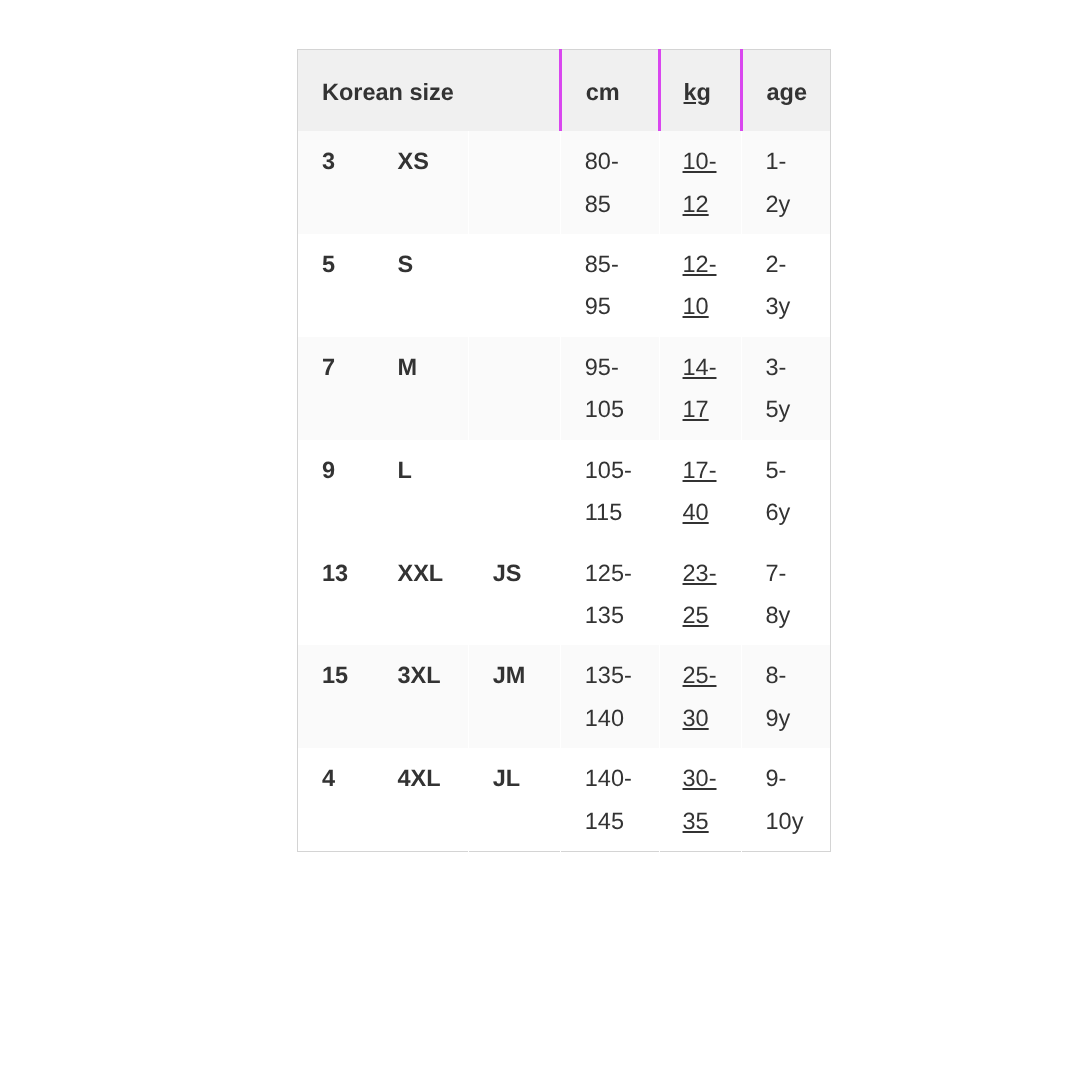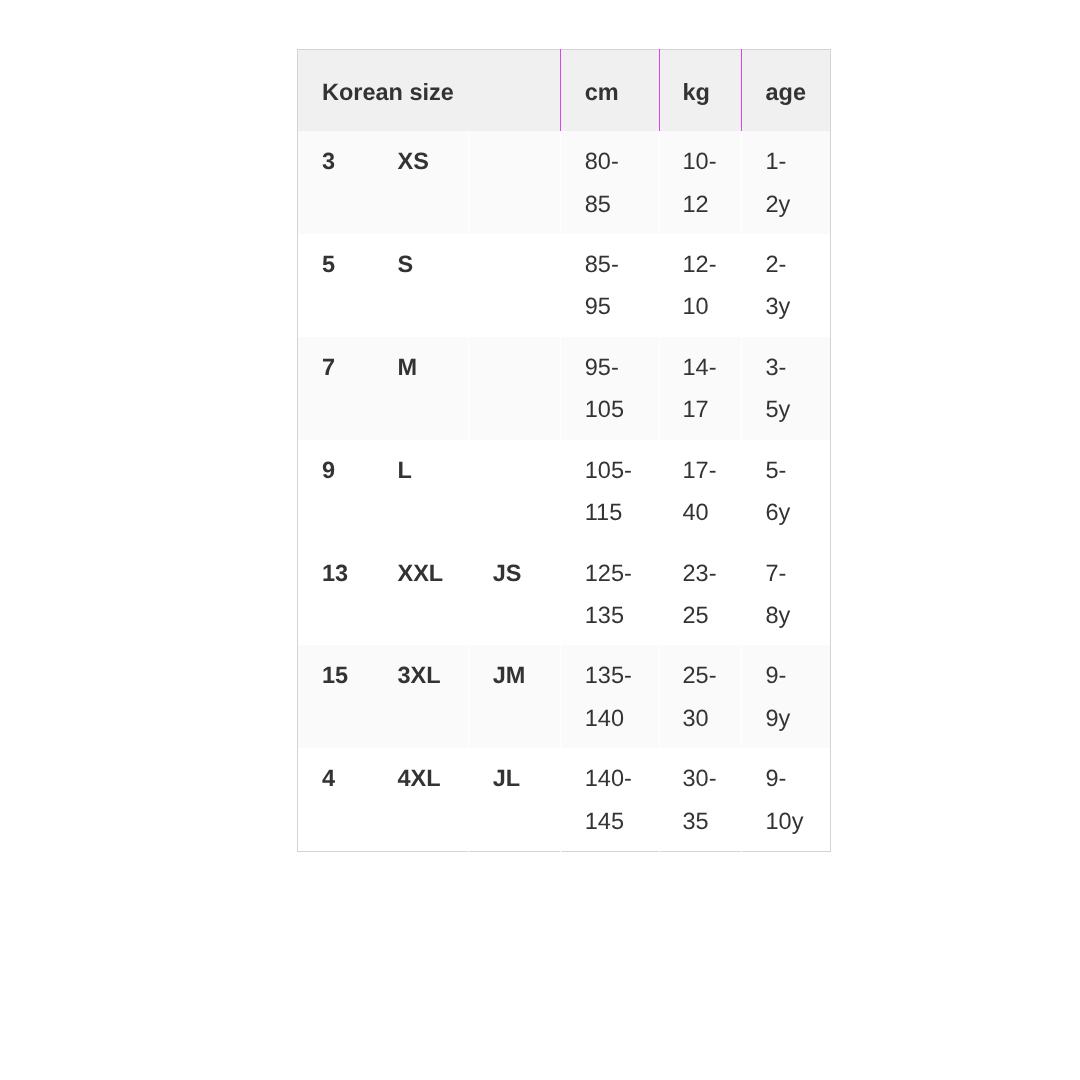--- a/index.html
+++ b/index.html
@@ -6,27 +6,27 @@
   body{width:1080px;height:1080px;background:#ffffff;
        font-family:"Liberation Sans",sans-serif;overflow:hidden;
        -webkit-font-smoothing:antialiased;text-rendering:geometricPrecision;}
   .chart-wrap{position:absolute;left:297px;top:49px;width:534px;}
   table.size-chart{border-collapse:collapse;width:534px;table-layout:fixed;
        border:1px solid #d4d4d4;}
   .size-chart th,.size-chart td{border:0;margin:16px;text-align:left;box-sizing:border-box;
        font-size:23.5px;color:#333333;}
   .size-chart thead th{background:#f0f0f0;height:81.5px;vertical-align:top;line-height:42.5px;
        font-weight:bold;padding:20.5px 24px 0 24px;white-space:nowrap;}
-  .size-chart thead th.c-num{border-left:1px solid #d946ef;}
+  .size-chart thead th.c-num{border-left:3px solid #d946ef;}
   .size-chart tbody td{height:102.9px;vertical-align:top;padding:9px 24px 0 24px;
        font-weight:normal;line-height:42.5px;}
   .size-chart tbody tr.shade td{background:#fafafa;}
   .size-chart tbody td.c1,.size-chart tbody td.c2,.size-chart tbody td.c3{font-weight:bold;}
   .size-chart tbody td.c3,.size-chart tbody td.c4,.size-chart tbody td.c5,.size-chart tbody td.c6{border-left:1px solid #ffffff;}
-  .size-chart tbody td.c5,.size-chart thead th.c-kg{padding-left:22.4px;}
+  .size-chart tbody td.c5,.size-chart thead th.c-kg{padding-left:22.4px;text-decoration:underline;}
 </style>
 </head>
 <body>
 
 <div class="chart-wrap">
 <table class="size-chart">
   <colgroup>
     <col style="width:75.8px">
         <col style="width:94.4px">
         <col style="width:91.9px">
@@ -82,21 +82,21 @@
         <td class="c4">125-135</td>
         <td class="c5">23-25</td>
         <td class="c6">7-8y</td>
       </tr>
       <tr class="shade">
         <td class="c1">15</td>
         <td class="c2">3XL</td>
         <td class="c3">JM</td>
         <td class="c4">135-140</td>
         <td class="c5">25-30</td>
-        <td class="c6">9-9y</td>
+        <td class="c6">8-9y</td>
       </tr>
       <tr>
         <td class="c1">4</td>
         <td class="c2">4XL</td>
         <td class="c3">JL</td>
         <td class="c4">140-145</td>
         <td class="c5">30-35</td>
         <td class="c6">9-10y</td>
       </tr>
   </tbody>

